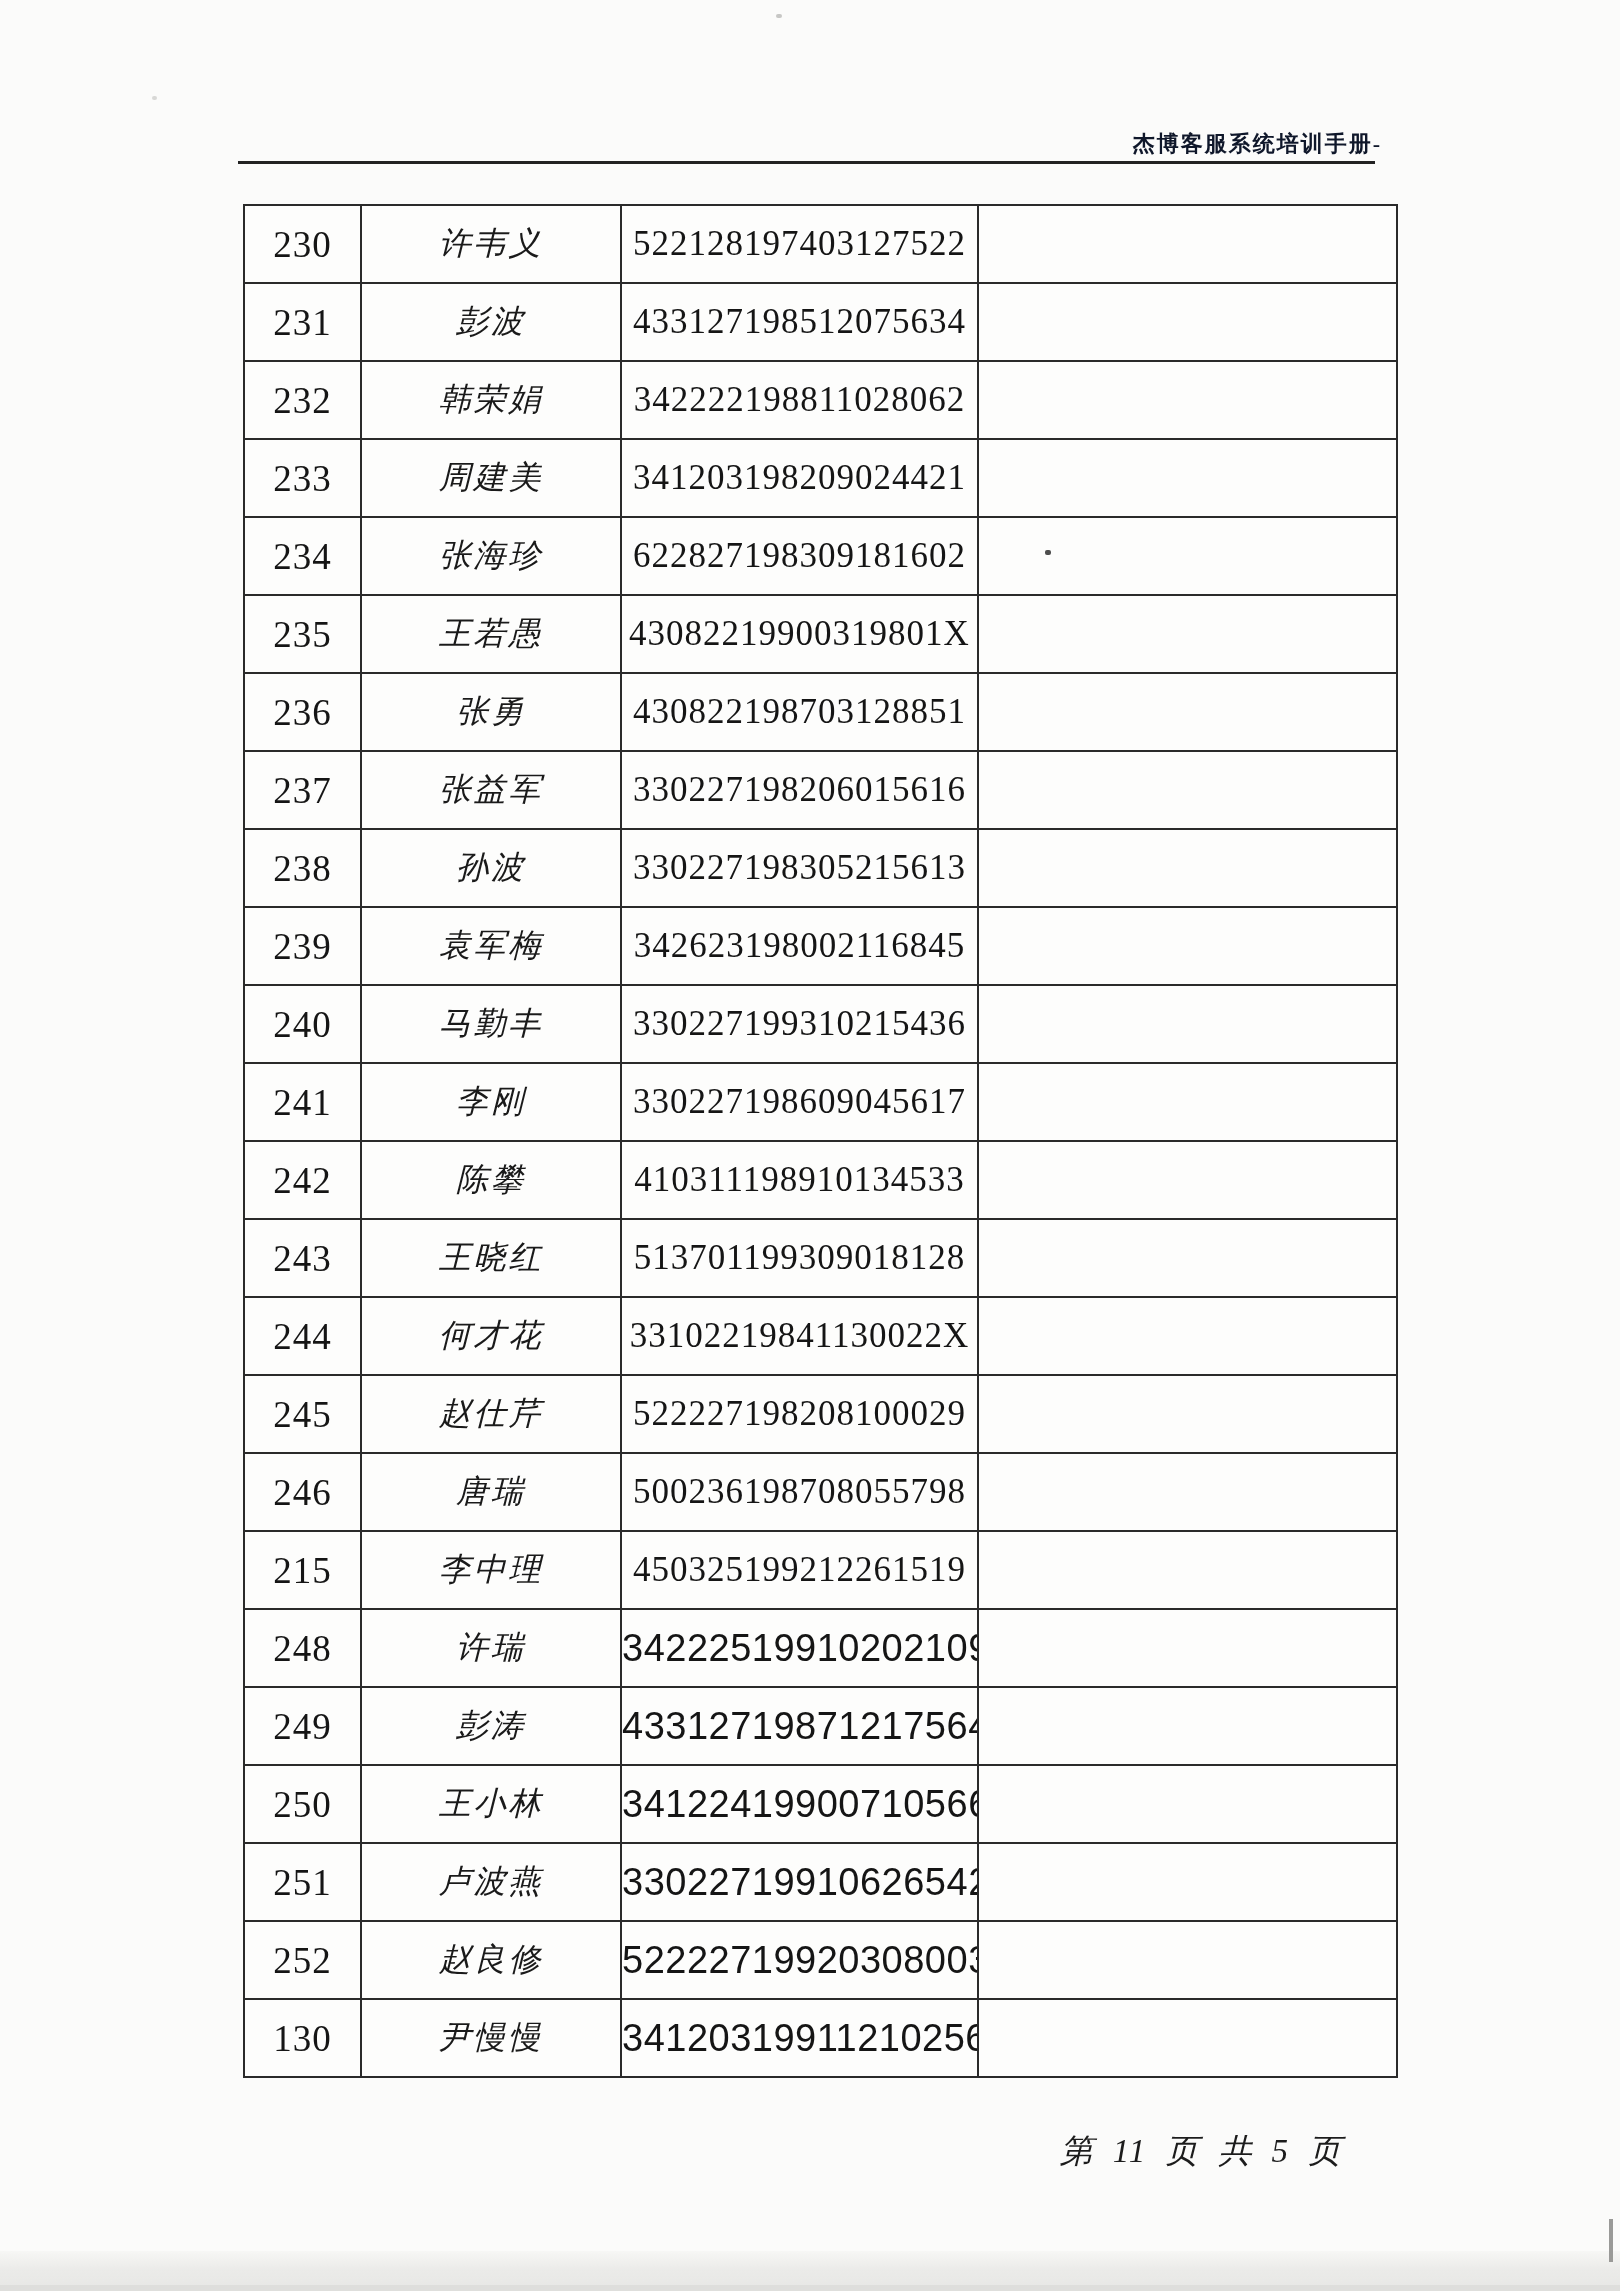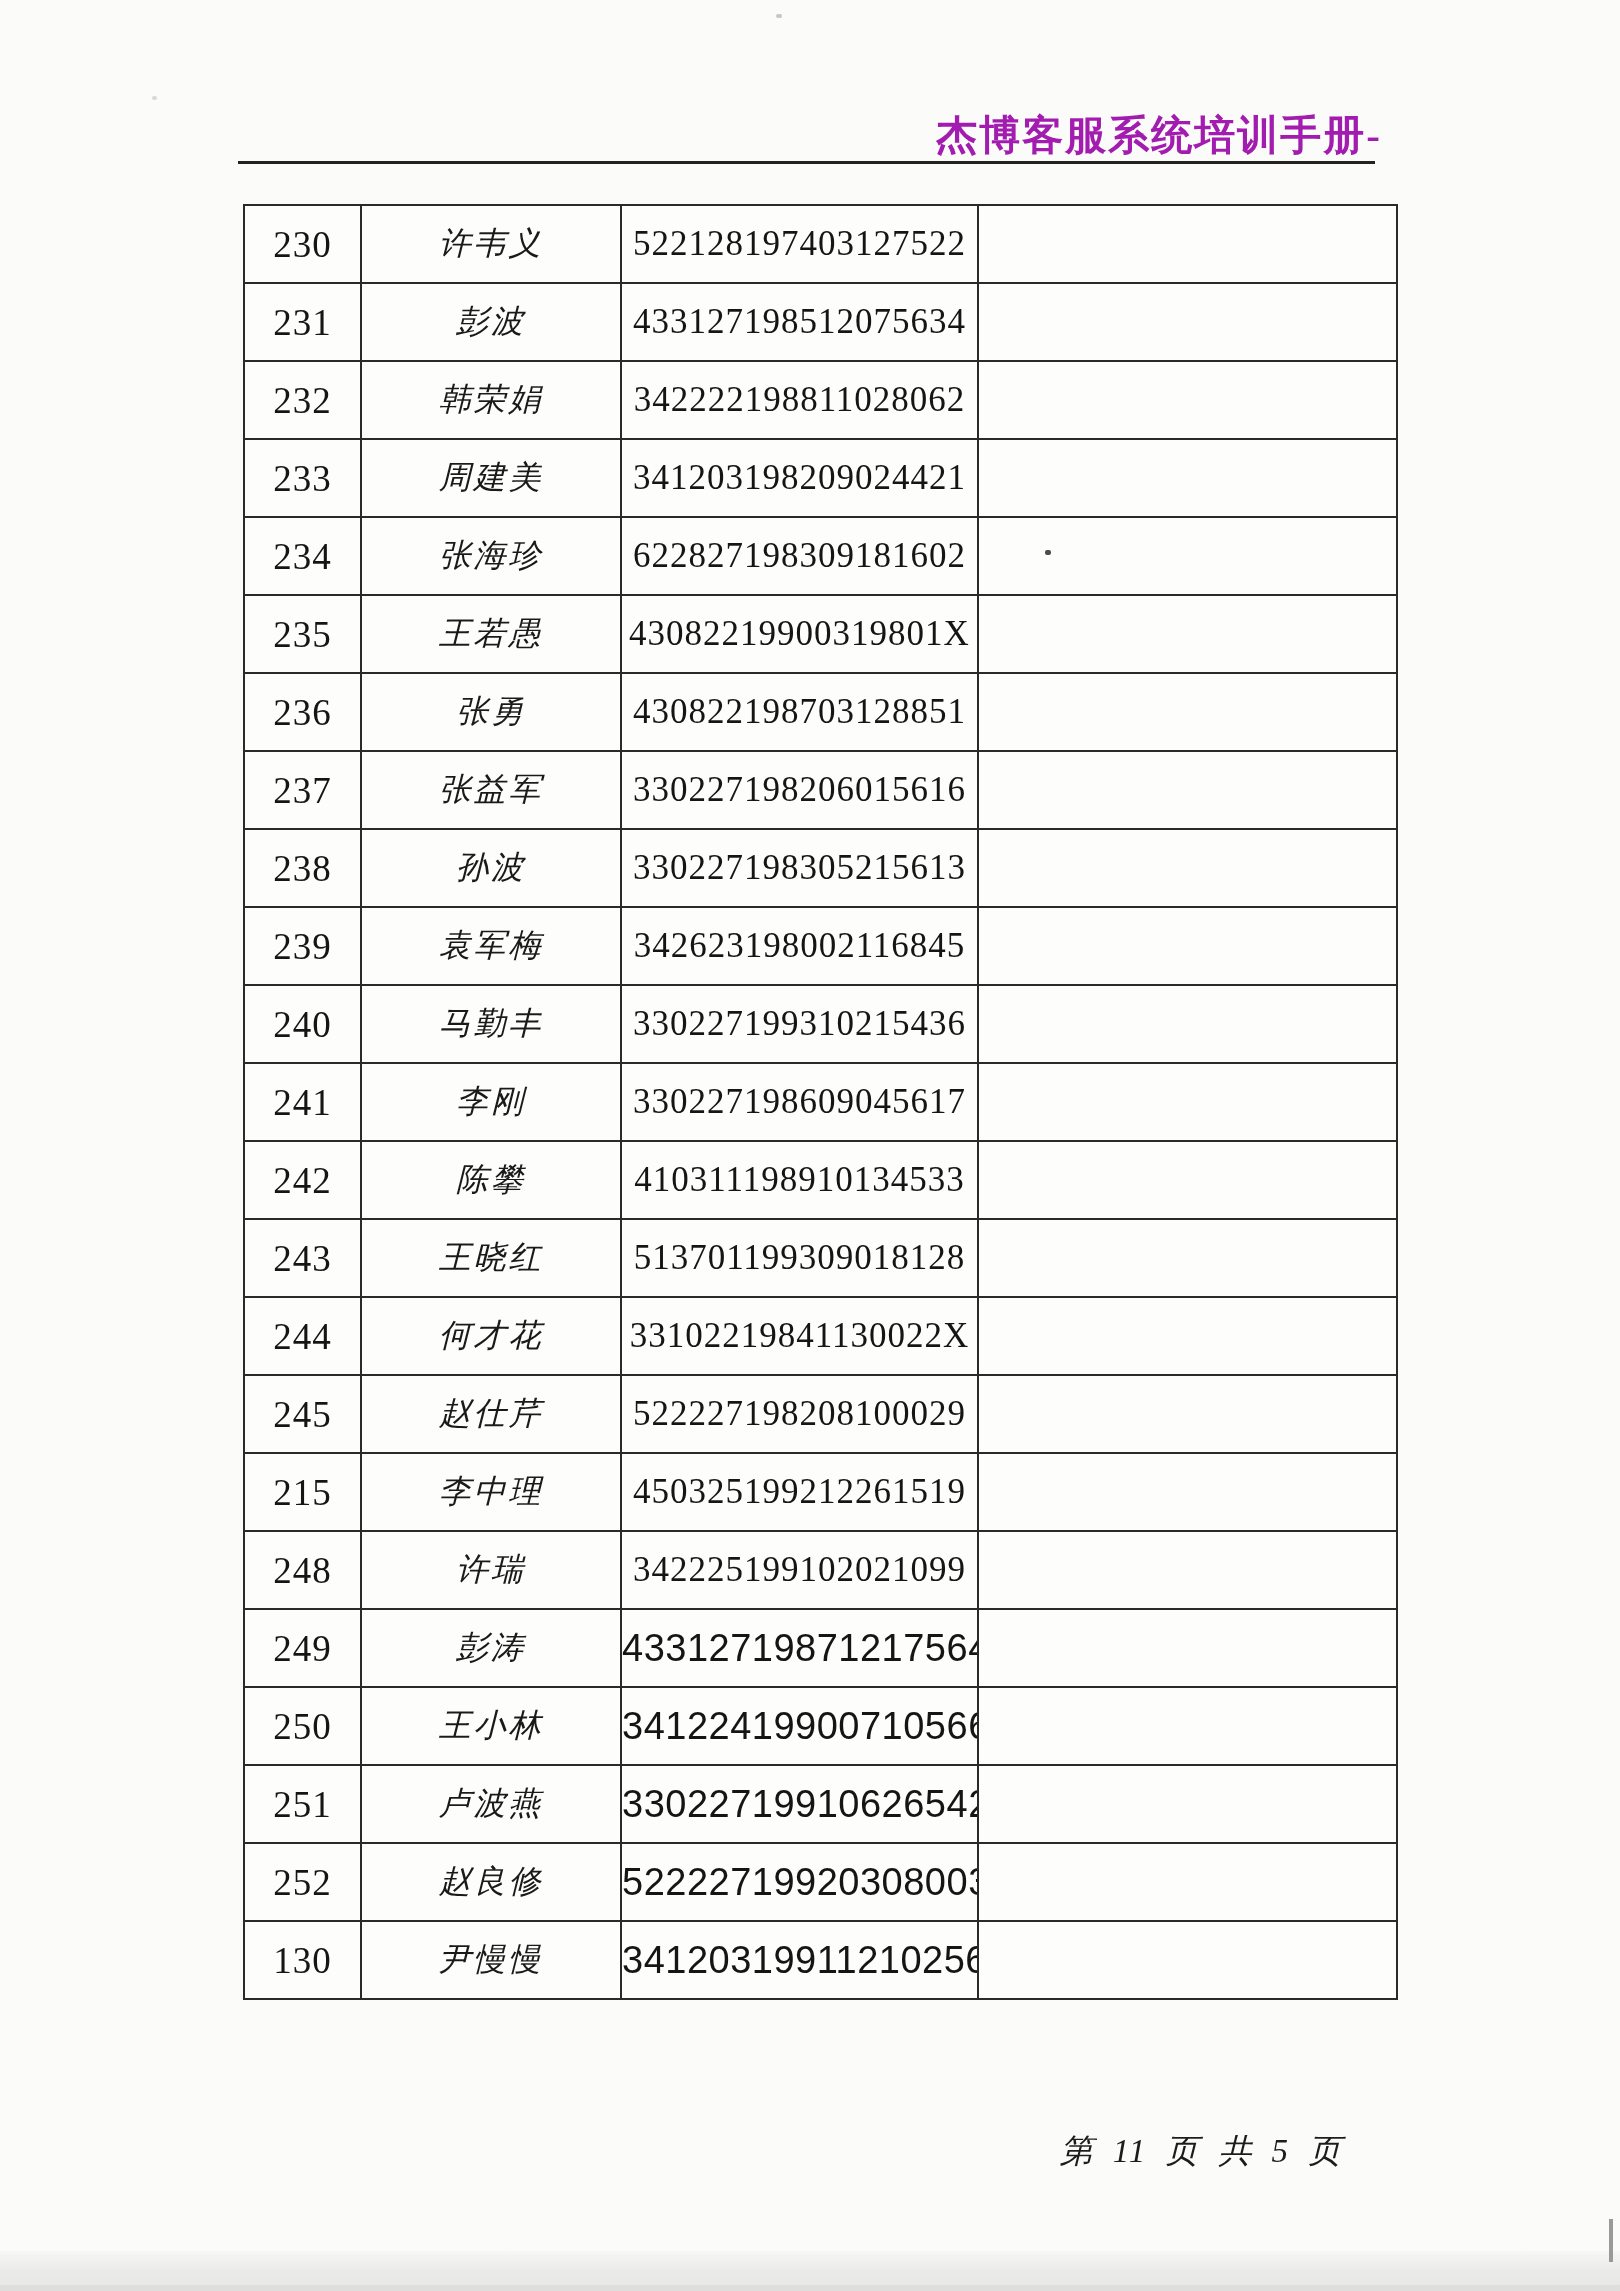--- a/index.html
+++ b/index.html
@@ -14,26 +14,26 @@
     margin: 0 auto;
     background: #fbfbfa;
     overflow: hidden;
     font-family: "Liberation Serif", "DejaVu Serif", serif;
     color: #1b1b1b;
   }
 
   
   .doc-header-title {
     position: absolute;
-    top: 108px;
+    top: 129px;
     right: 238px;
-    font-size: 41px;
+    font-size: 22px;
     font-weight: 700;
     letter-spacing: 2px;
-    color: #a21caf;
+    color: #0f172a;
     white-space: nowrap;
   }
   .header-rule {
     position: absolute;
     left: 238px;
     top: 161px;
     width: 1137px;
     height: 2.9px;
     background: #222;
   }
@@ -271,20 +271,26 @@
       <td class="col-blank"></td>
     </tr>
 
     <tr>
       <td class="col-no cell-no">245</td>
       <td class="col-name cell-name">赵仕芹</td>
       <td class="col-id cell-id">522227198208100029</td>
       <td class="col-blank"></td>
     </tr>
 
+    <tr>
+      <td class="col-no cell-no">246</td>
+      <td class="col-name cell-name">唐瑞</td>
+      <td class="col-id cell-id">500236198708055798</td>
+      <td class="col-blank"></td>
+    </tr>
 
     <tr>
       <td class="col-no cell-no">215</td>
       <td class="col-name cell-name">李中理</td>
       <td class="col-id cell-id">450325199212261519</td>
       <td class="col-blank"></td>
     </tr>
 
     <tr>
       <td class="col-no cell-no">248</td>

